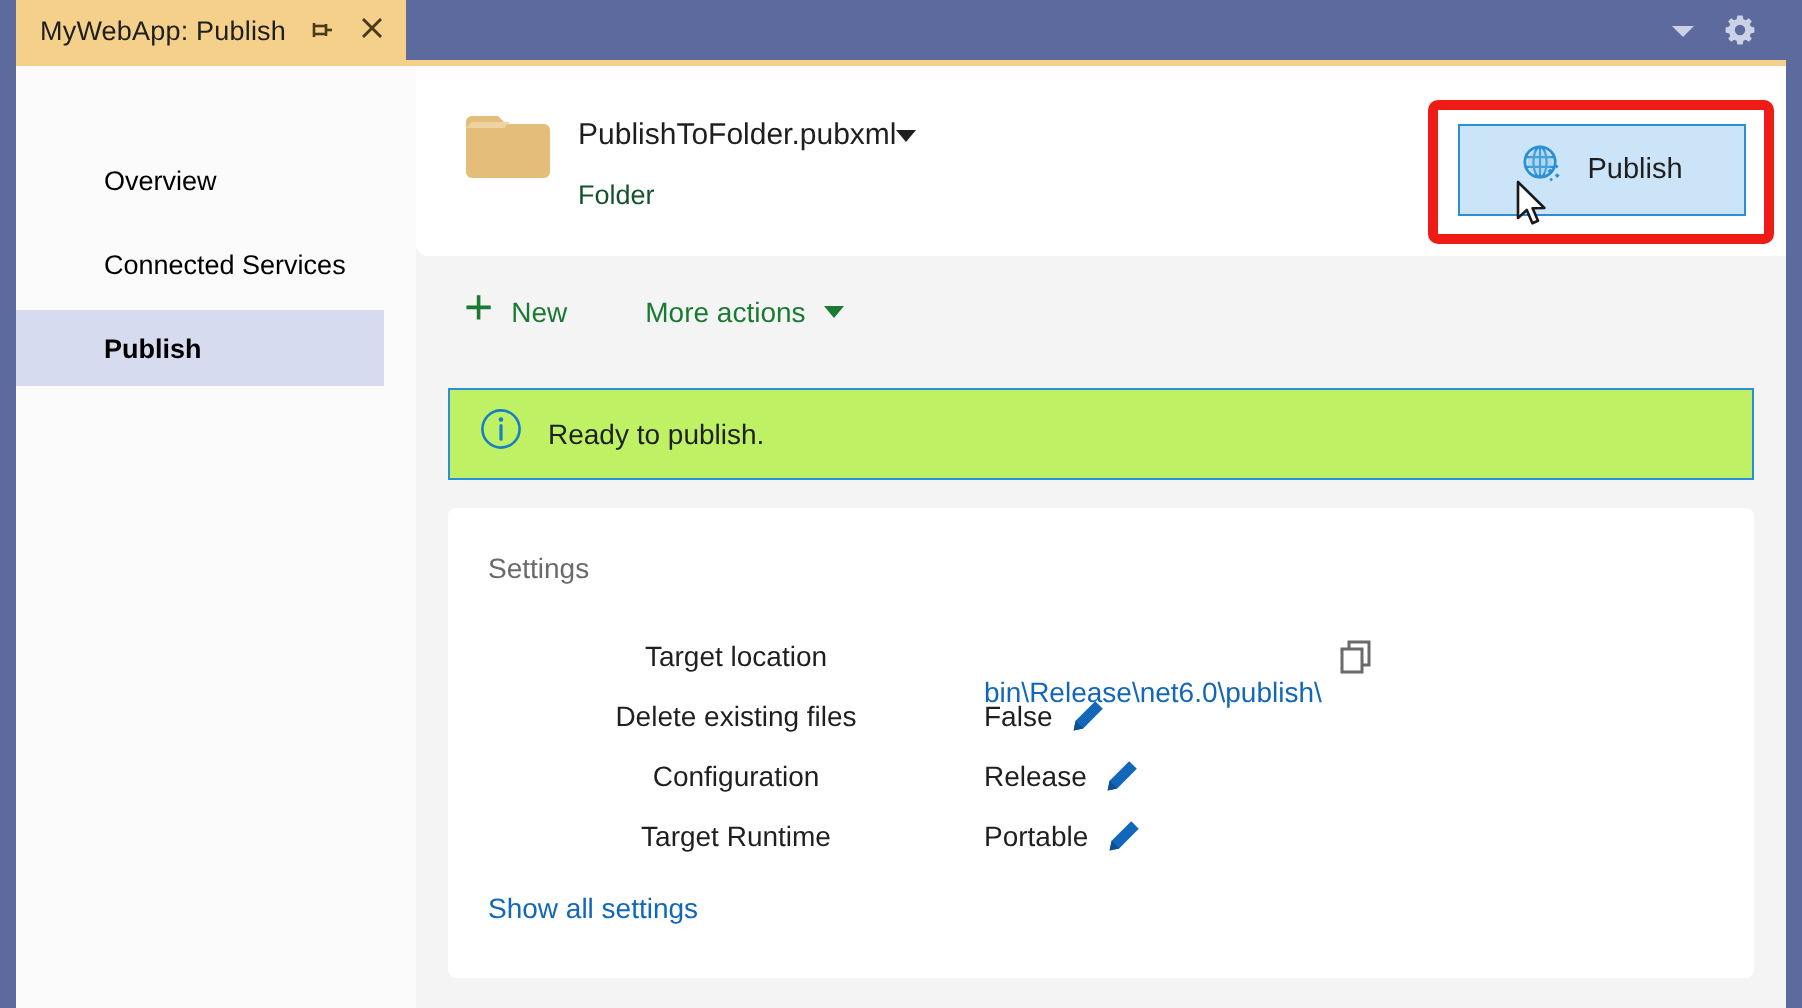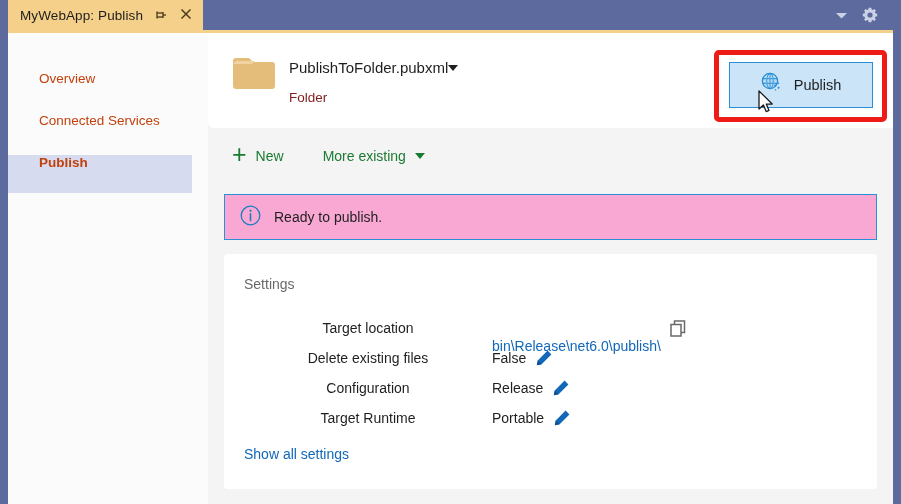--- a/index.html
+++ b/index.html
@@ -60,24 +60,24 @@
 
   
   #sidebar {
     width: 200px; height: 100%;
     background: #fbfbfb;
     padding-top: 38px;
     flex: 0 0 200px;
   }
   .side-item {
     height: 38px;
-    display: flex; 
-    padding-left: 31px;
+    display: flex; align-items: center;
+    padding-left: 44px;
     font-size: 13.5px;
-    color: #c2410c;
+    color: #000000;
     cursor: pointer;
     margin-bottom: 4px;
   }
   .side-item.selected {
     background: #d6dbf0;
     font-weight: bold;
     width: 184px;
   }
 
   
@@ -101,21 +101,21 @@
   }
   #profile-name-row {
     position: absolute; left: 81px; top: 26px;
     display: flex; align-items: center; 
   }
   #profile-name {
     font-size: 15px; color: #1f1f1f;
   }
   #profile-type {
     position: absolute; left: 81px; top: 57px;
-    font-size: 13.5px; color: #7f1d1d;
+    font-size: 13.5px; color: #14532d;
   }
   .caret-down {
     width: 0; height: 0;
     border-left: 5px solid transparent;
     border-right: 5px solid transparent;
     border-top: 6px solid #1f1f1f;
     cursor: pointer;
   }
 
   
@@ -166,21 +166,21 @@
     width: 0; height: 0;
     border-left: 5px solid transparent;
     border-right: 5px solid transparent;
     border-top: 6px solid #1b7a32;
   }
 
   
   #status-banner {
     position: absolute; left: 16px; top: 161px;
     width: 653px; height: 46px;
-    background: #f9a8d4;
+    background: #bef264;
     border: 1px solid #2a8fd6;
     display: flex; align-items: center;
     padding-left: 15px; gap: 13px;
   }
   #status-text { font-size: 14px; color: #1f1f1f; }
 
   
   #settings-card {
     position: absolute; left: 16px; top: 221px;
     width: 653px; height: 235px;
@@ -320,21 +320,21 @@
           </svg>
         </span>
       </div>
 
       <div id="action-bar">
         <div class="action-btn">
           <span id="new-plus">+</span>
           <span>New</span>
         </div>
         <div class="action-btn">
-          <span>More existing</span>
+          <span>More actions</span>
           <span class="caret-down-green"></span>
         </div>
       </div>
 
       <div id="status-banner">
         <span>
           <svg width="21" height="21" viewBox="0 0 21 21">
             <circle cx="10.5" cy="10.5" r="9.3" fill="none" stroke="#1b7ec4" stroke-width="1.3"></circle>
             <circle cx="10.5" cy="5.8" r="1.15" fill="#1b7ec4"></circle>
             <path d="M10.5 8.8 V15.6" stroke="#1b7ec4" stroke-width="1.6" stroke-linecap="round"></path>

